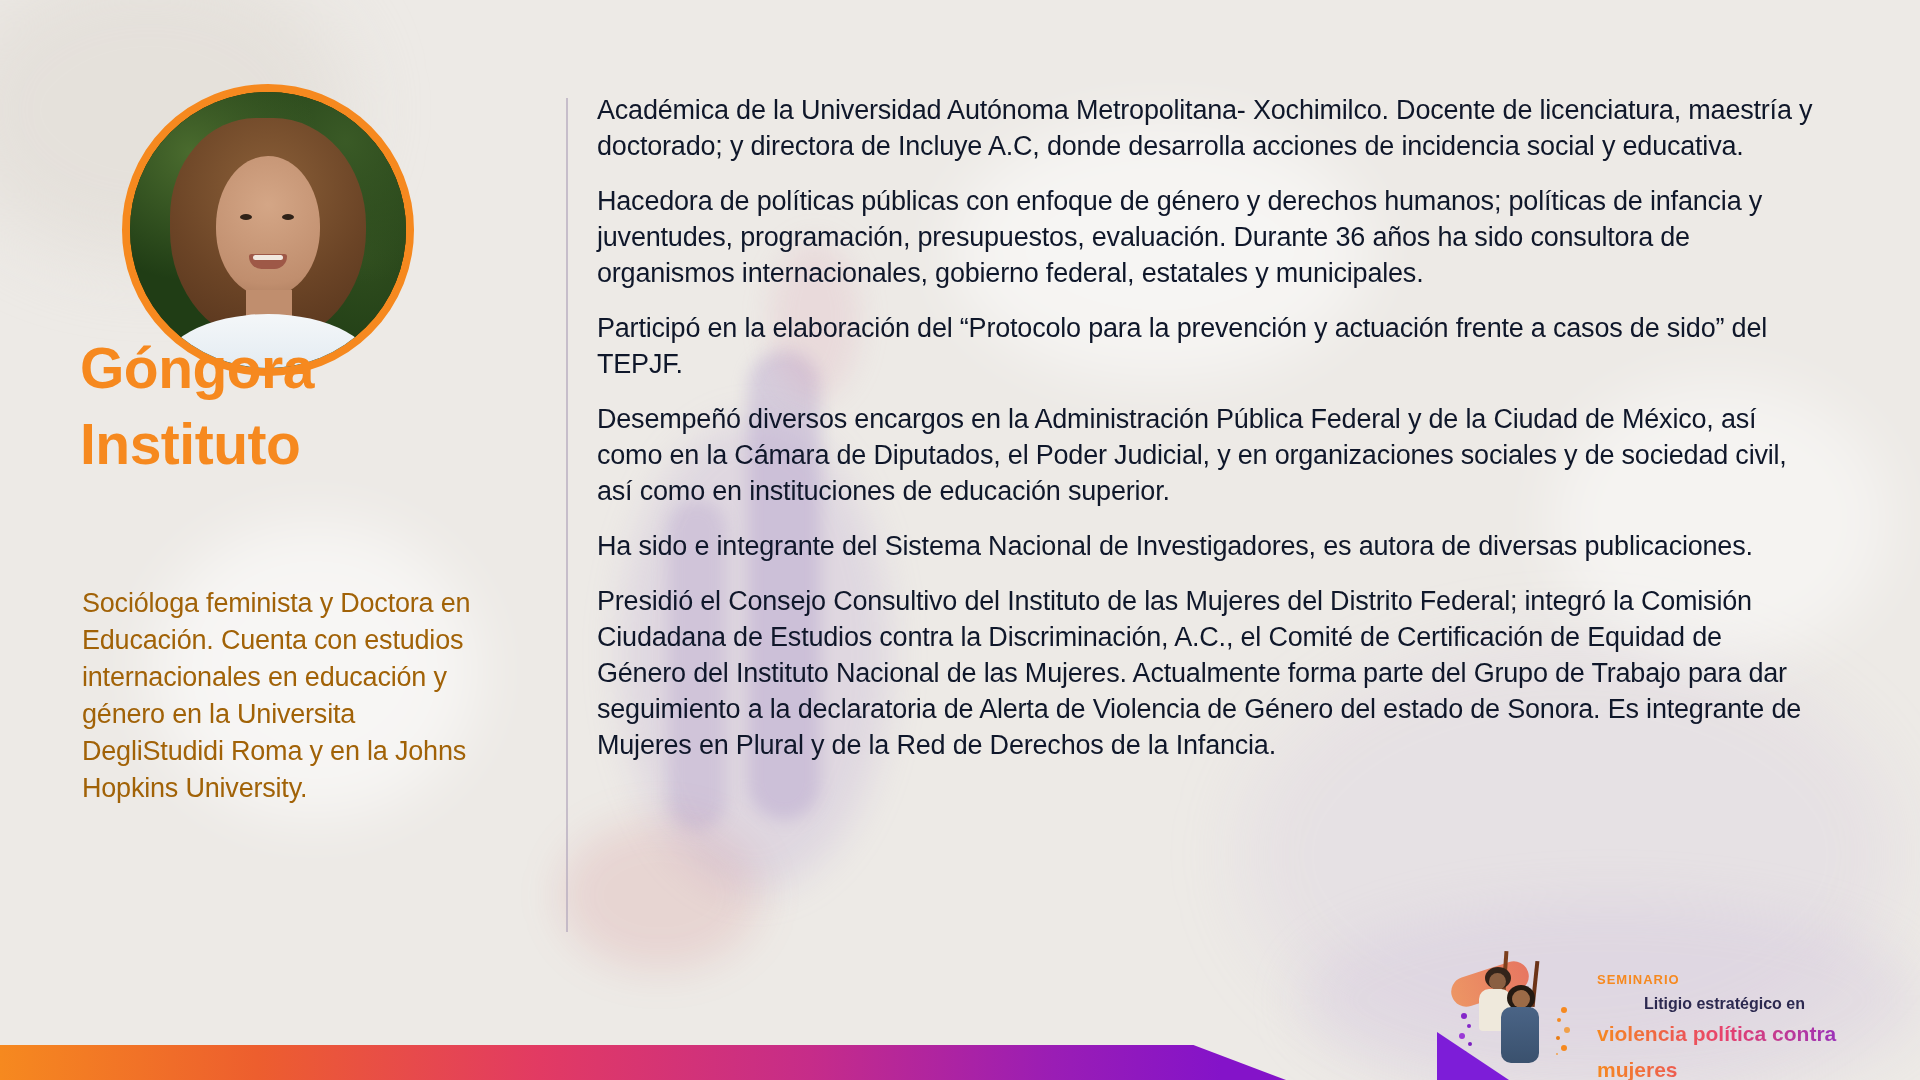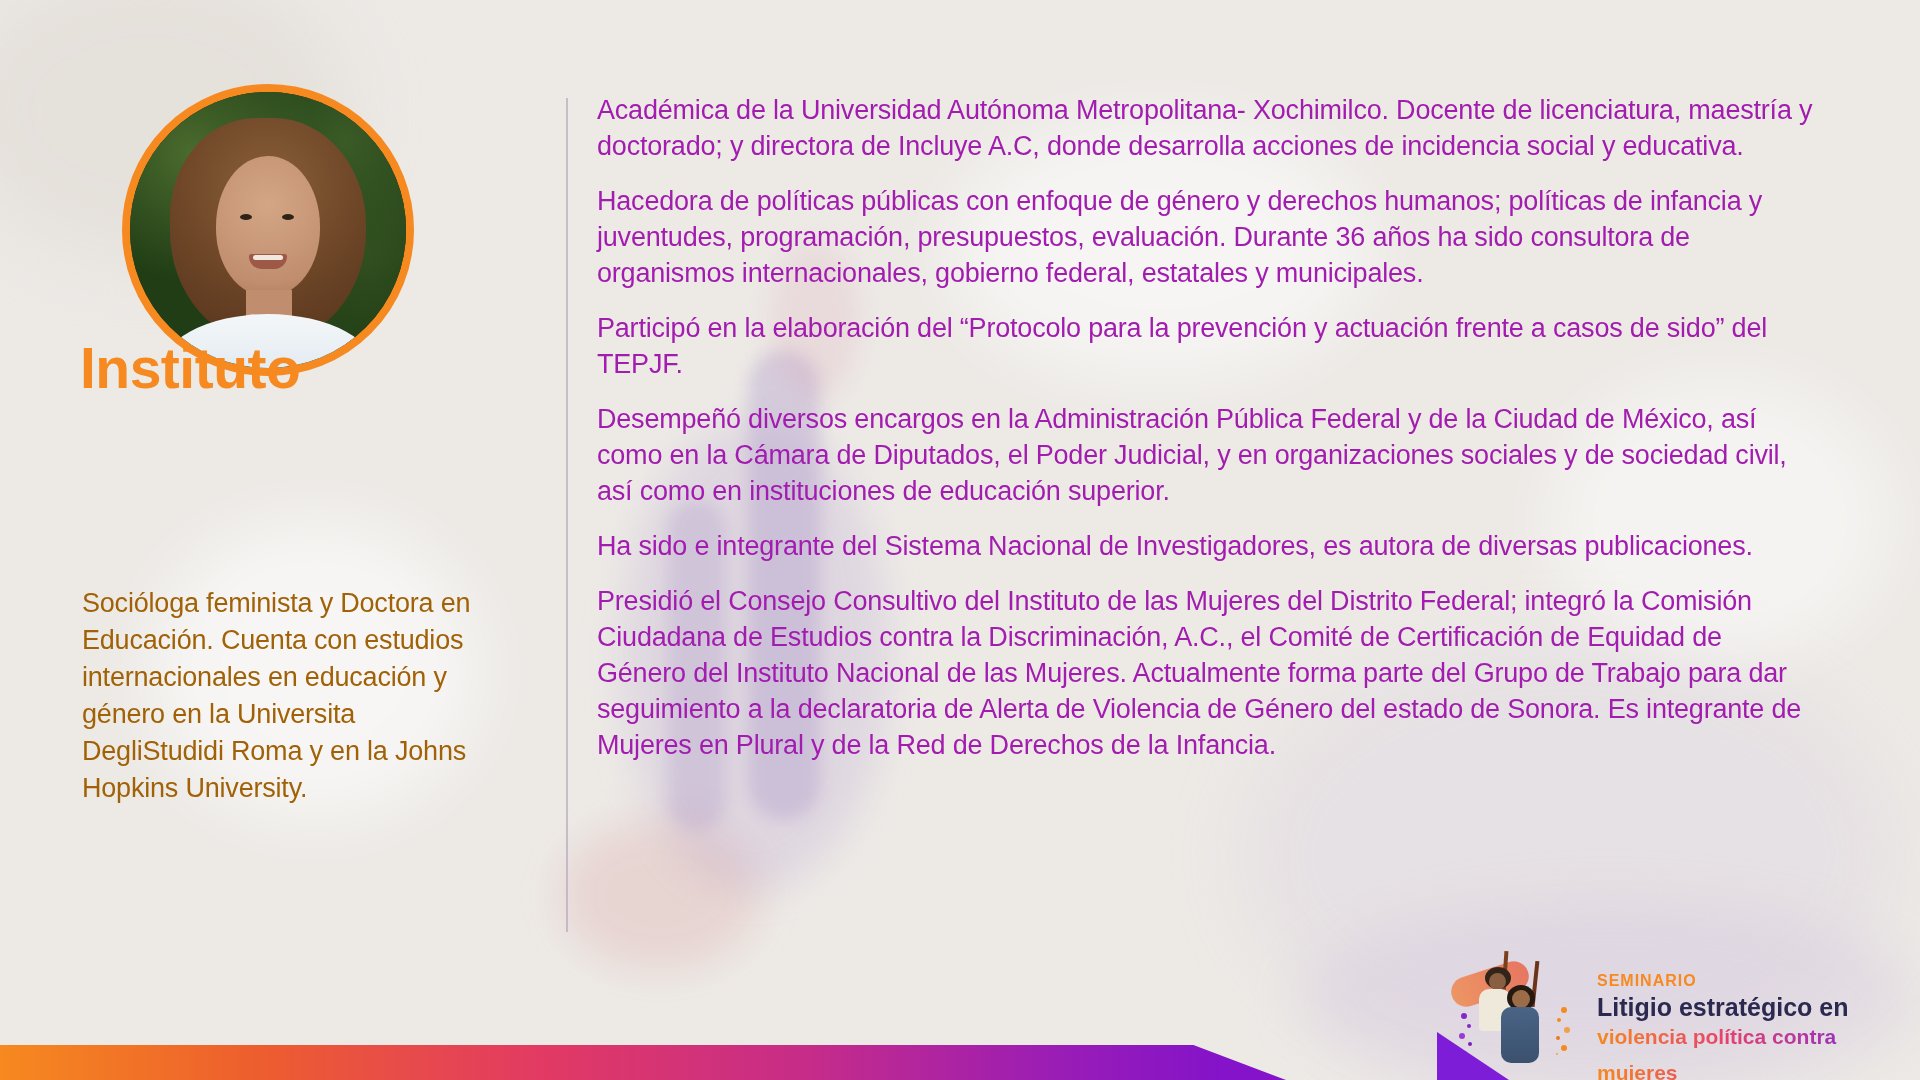--- a/index.html
+++ b/index.html
@@ -58,21 +58,21 @@
   .speaker-desc {
     position:absolute; left:82px; top:585px; width:422px;
     font-size:27px; line-height:37px; color:#a16207; letter-spacing:-0.2px;
   }
 
   
   .divider { position:absolute; left:566px; top:98px; width:2px; height:834px; background:#b5a9bd; opacity:.7; }
 
   
   .bio { position:absolute; left:597px; top:92px; width:1218px;
-    font-size:27px; line-height:36px; color:#a21caf; letter-spacing:-0.2px; }
+    font-size:27px; line-height:36px; color:#0f172a; letter-spacing:-0.2px; }
   .bio p { margin:0 0 19px 0; }
 
   
   .band { position:absolute; left:0; top:1045px; width:1286px; height:35px;
     background:linear-gradient(90deg,#F6891F 0%,#ED5E2E 20%,#E23A63 42%,#C62C89 63%,#9A1DB5 82%,#8413C9 95%);
     clip-path:polygon(0 0, 92.8% 0, 100% 100%, 0 100%); }
   .wedge { position:absolute; left:1437px; top:1032px; width:72px; height:48px;
     background:#7d1dd8; clip-path:polygon(0 0, 100% 100%, 0 100%); }
 
   
@@ -87,22 +87,22 @@
   .fig-r-hair { position:absolute; left:62px; top:30px; width:28px; height:26px; border-radius:50%; background:#241a12; }
   .fig-r-head { position:absolute; left:67px; top:35px; width:18px; height:18px; border-radius:50%; background:#9c6b47; }
   .fig-r-body { position:absolute; left:56px; top:52px; width:38px; height:56px; border-radius:10px;
     background:linear-gradient(#4a6486,#3a516e); }
   .stick-r   { position:absolute; left:88px; top:6px; width:4px; height:46px; background:#6b3317; transform:rotate(6deg); }
   .laurel-p { position:absolute; left:16px; top:58px; width:6px; height:6px; border-radius:50%; background:#8427c9;
     box-shadow:5px 10px 0 -1px #8427c9, -2px 20px 0 0 #9a3ad6, 6px 28px 0 -1px #7a1fc0, 0 38px 0 0 #8427c9, 8px 44px 0 -2px #b05ae0; }
   .laurel-o { position:absolute; left:116px; top:52px; width:6px; height:6px; border-radius:50%; background:#f6891f;
     box-shadow:-5px 10px 0 -1px #f6891f, 3px 20px 0 0 #f0a04a, -6px 28px 0 -1px #e87c15, 0 38px 0 0 #f6891f, -7px 44px 0 -2px #f0a04a; }
   .logo-text { position:absolute; left:152px; top:22px; width:300px; }
-  .kicker { color:#F6891F; font-weight:700; font-size:16px; letter-spacing:1px; }
-  .lg-line { color:#2c2950; font-weight:700; font-size:25px; line-height:24px; }
+  .kicker { color:#F6891F; font-weight:700; font-size:13px; letter-spacing:1px; }
+  .lg-line { color:#2c2950; font-weight:700; font-size:16px; line-height:24px;margin-left:47px; }
   .lg-line.first { margin-top:5px; }
   .lg-grad {
     font-weight:700; font-size:21px; line-height:36px;
     background:linear-gradient(90deg,#F6891F 0%,#E8426C 42%,#8B2FC9 88%);
     -webkit-background-clip:text; background-clip:text; color:transparent;
   }
 </style>
 </head>
 <body>
 
@@ -127,20 +127,21 @@
       <div class="eye le"></div>
       <div class="eye re"></div>
       <div class="smile"></div>
       <div class="teeth"></div>
     </div>
     <div class="neck"></div>
     <div class="blouse"></div>
   </div>
 
   <div class="name-block">
+    <div class="name-line">Góngora</div>
     <div class="name-line">Instituto</div>
   </div>
 
   <div class="speaker-desc">Socióloga feminista y Doctora en Educación. Cuenta con estudios internacionales en educación y género en la Universita DegliStudidi Roma y en la Johns Hopkins University.</div>
 
   <div class="divider"></div>
 
   <div class="bio">
     <p>Académica de la Universidad Autónoma Metropolitana- Xochimilco. Docente de licenciatura, maestría y doctorado; y directora de Incluye A.C, donde desarrolla acciones de incidencia social y educativa.</p>
     <p>Hacedora de políticas públicas con enfoque de género y derechos humanos; políticas de infancia y juventudes, programación, presupuestos, evaluación. Durante 36 años ha sido consultora de organismos internacionales, gobierno federal, estatales y municipales.</p>

